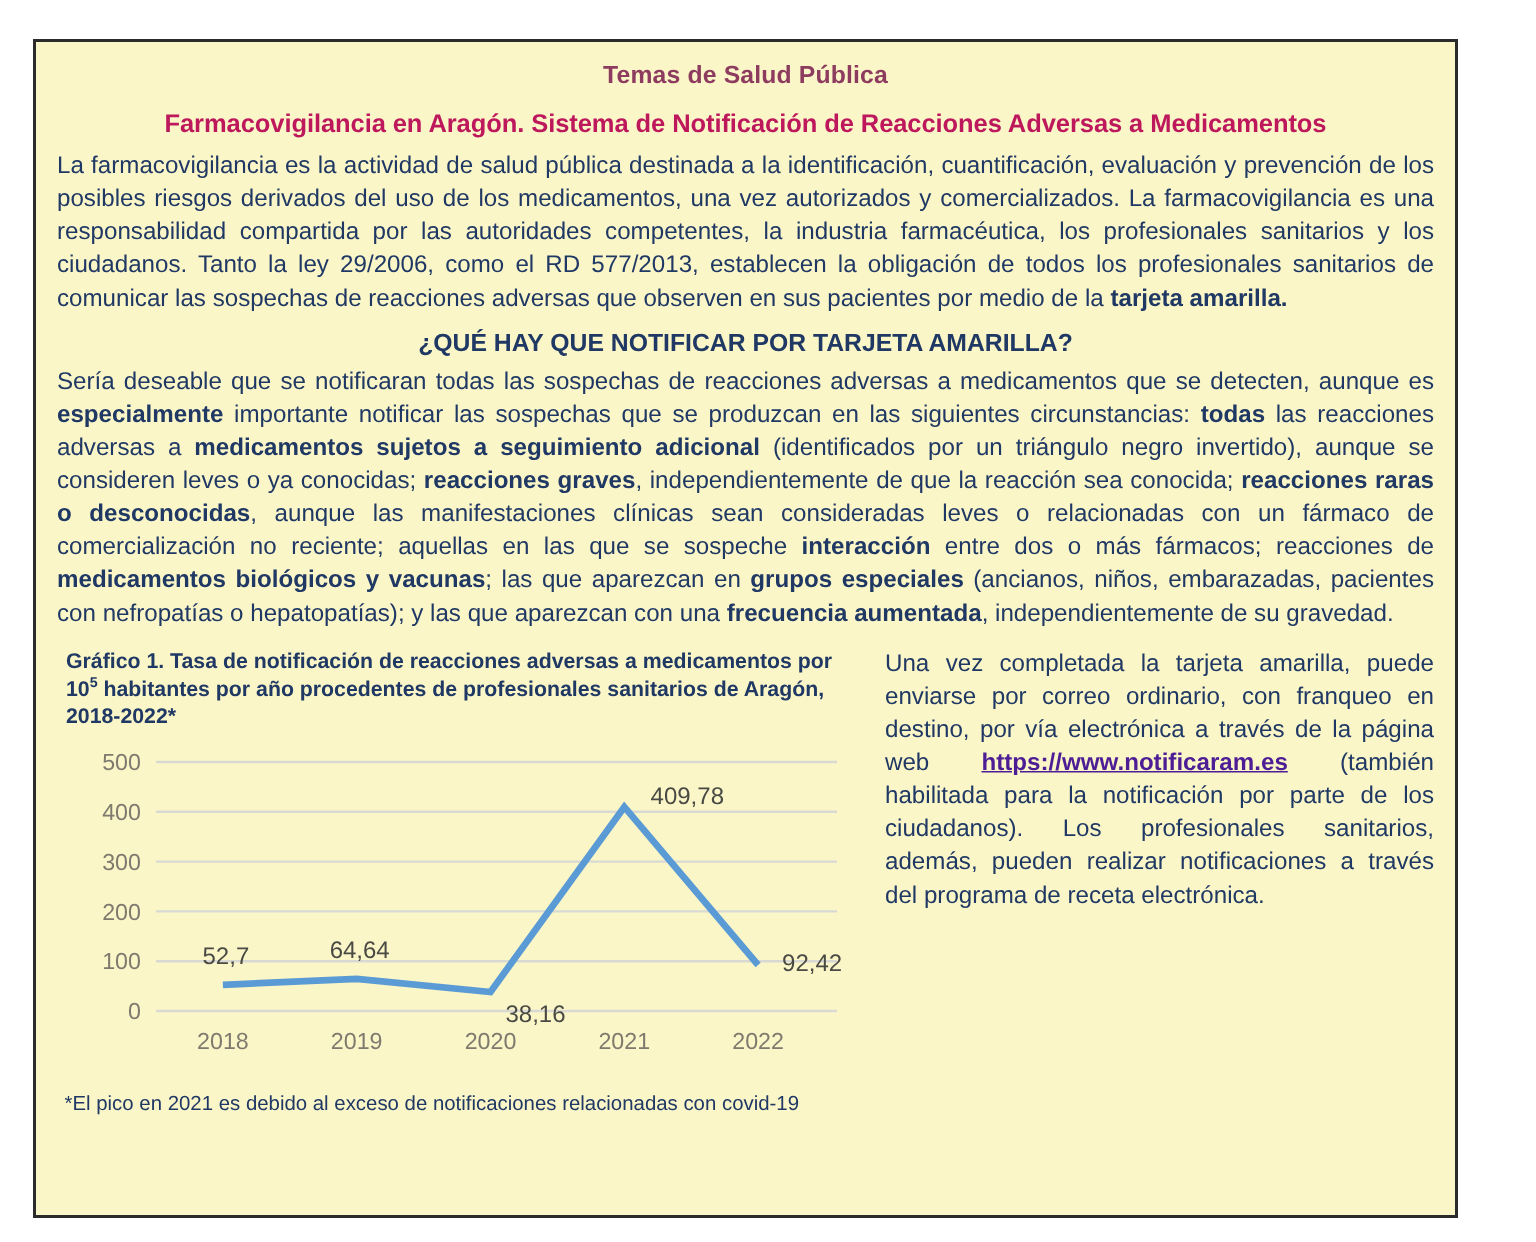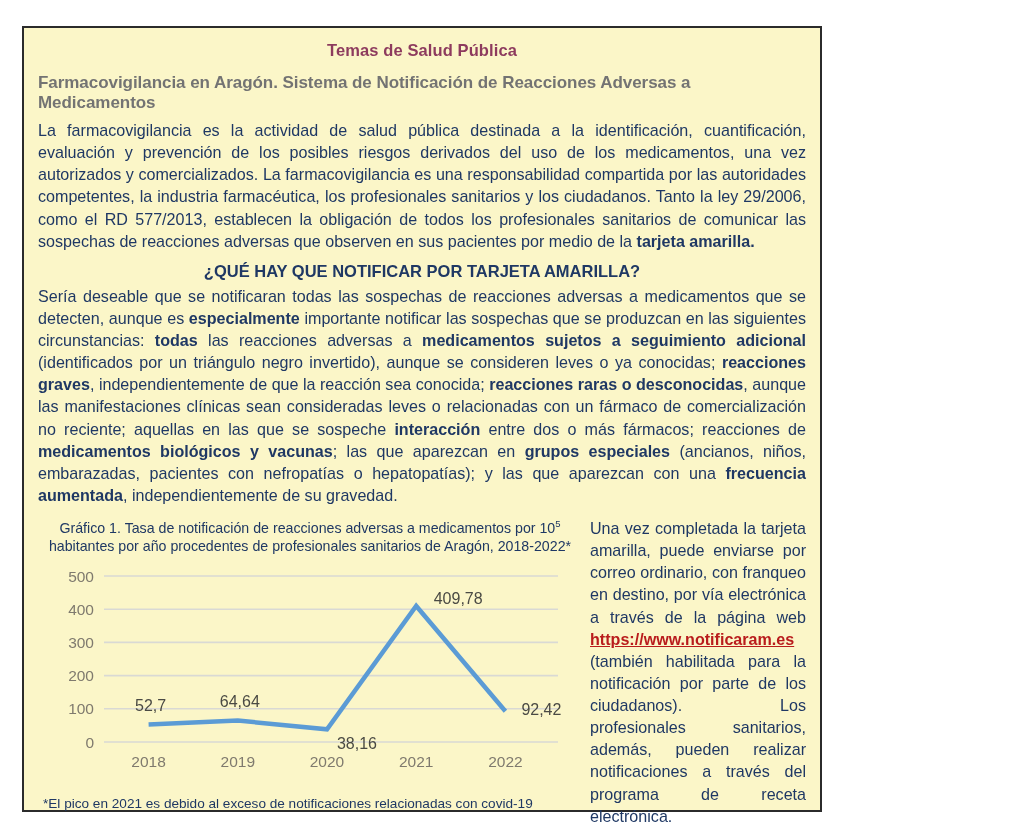--- a/index.html
+++ b/index.html
@@ -11,39 +11,40 @@
     width: 1024px;
     height: 828px;
     font-family: "Liberation Sans", sans-serif;
     overflow: hidden;
   }
 
   .page {
     position: absolute;
     left: 22px;
     top: 26px;
-    width: 800px;
+    width: 950px;
     height: 786px;
     box-sizing: border-box;
     background: #fbf6c8;
     border: 2px solid #2b2b2b;
     padding: 8px 14px 6px 14px;
   }
 
   .kicker {
     text-align: center;
     color: #8d3b5e;
     font-weight: bold;
     font-size: 16.5px;
     letter-spacing: .1px;
     margin: 5px 0 0 0;
   }
 
   .doc-title {
-    color: #737373;
+    text-align: center;
+    color: #be185d;
     font-weight: bold;
     font-size: 17px;
     margin: 13px 0 2px 0;
     letter-spacing: -.05px;
   }
 
   .section-heading {
     text-align: center;
     color: #1f3864;
     font-weight: bold;
@@ -70,45 +71,44 @@
   .col-left {
     width: 538px;
     flex: 0 0 538px;
   }
   .col-right {
     flex: 1 1 auto;
   }
 
   .chart-title {
     color: #1f3864;
-    font-weight: normal;
+    font-weight: bold;
     font-size: 14.2px;
     line-height: 1.3;
     margin: 3px 0 0 6px;
-    text-align: center;
   }
   .chart-title sup { font-size: 9.5px; vertical-align: super; }
 
   .chart-wrap {
     margin-top: 4px;
     height: 230px;
   }
   .chart-svg { display: block; }
 
   .chart-note {
     color: #1f3864;
     font-size: 13.6px;
     margin: 6px 0 0 5px;
   }
 
   .col-right p.body { font-size: 16.1px; }
   .col-right p.body:first-child { margin-top: 2px; }
 
   a.link {
-    color: #b91c1c;
+    color: #4c1d95;
     text-decoration: underline;
     font-weight: bold;
   }
 </style>
 </head>
 <body>
 
 <div class="page">
 
   <div class="kicker">Temas de Salud Pública</div>

